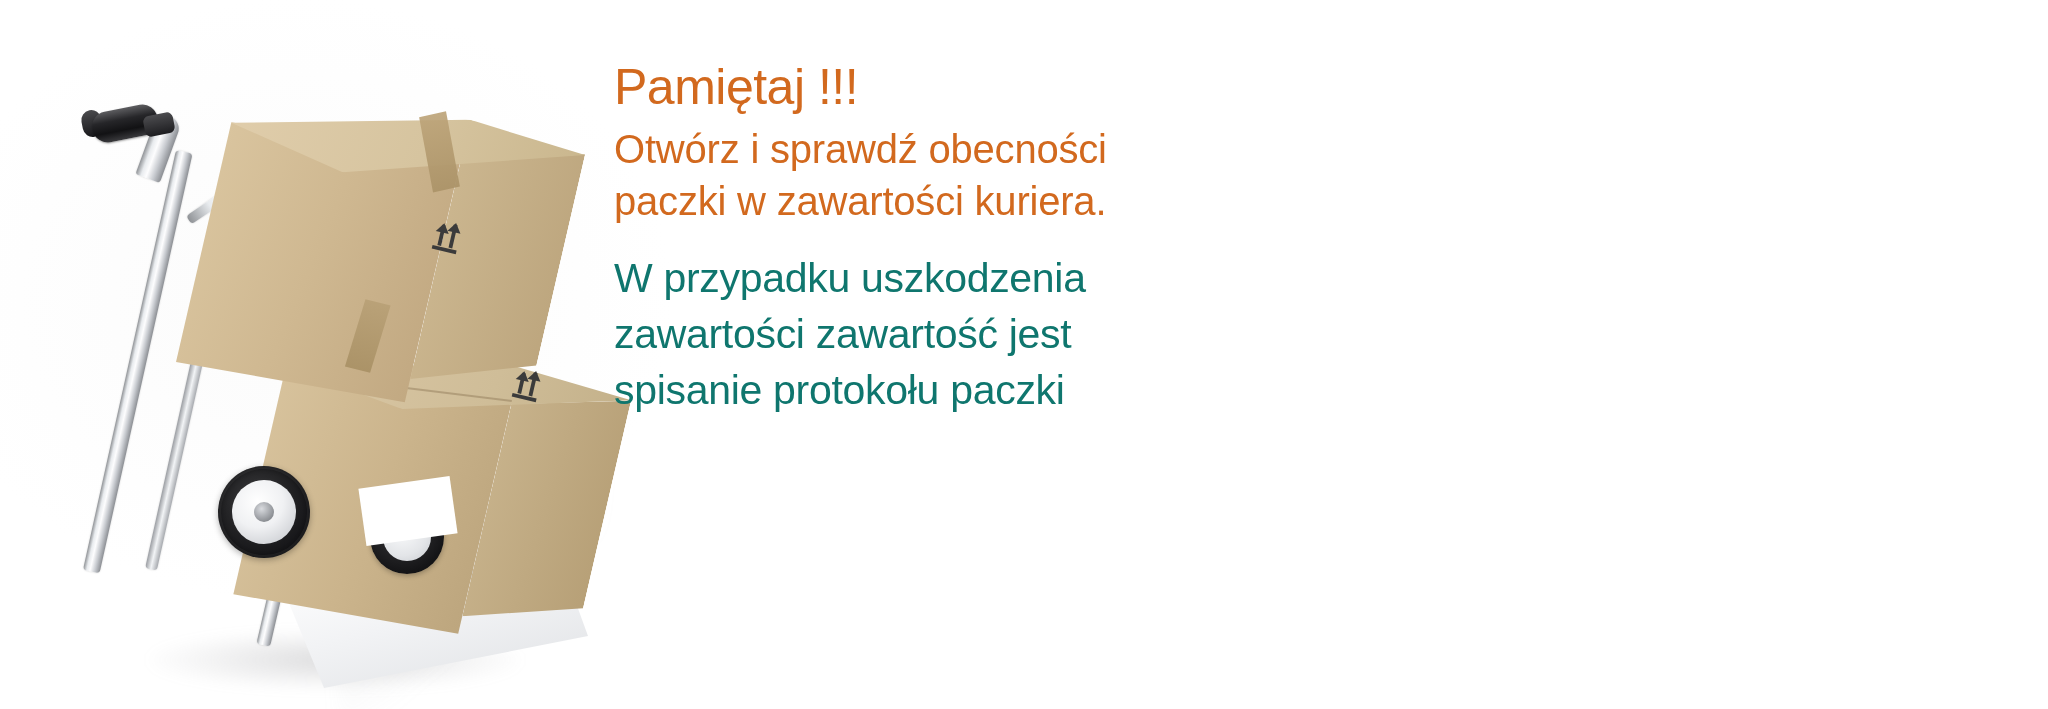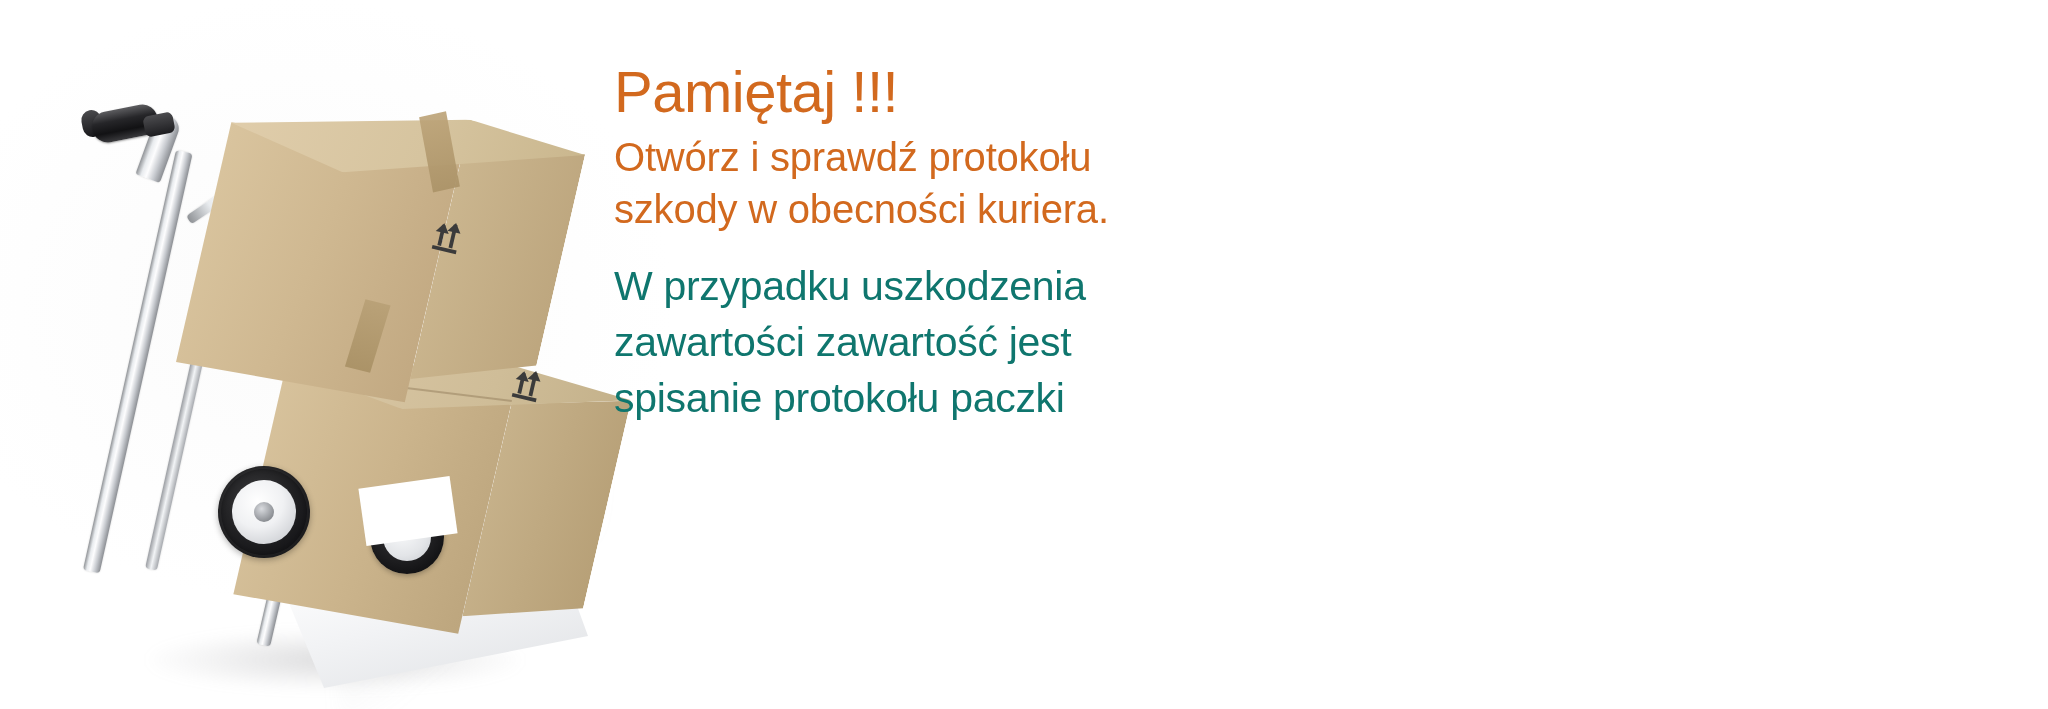--- a/index.html
+++ b/index.html
@@ -107,21 +107,21 @@
   .wheel-back{position:absolute;left:330px;top:470px;width:74px;height:74px;border-radius:50%;
     background:radial-gradient(circle at 44% 38%,#3a3a3c 0%,#222224 46%,#141416 72%,#0d0d0f 100%);
     box-shadow:0 2px 5px rgba(0,0,0,.26);}
   .wheel-back .hub{position:absolute;left:13px;top:13px;width:48px;height:48px;border-radius:50%;
     background:radial-gradient(circle at 40% 36%,#fafbfc,#e3e5e8 60%,#c6c9ce);}
   .wheel-back-mask{position:absolute;left:322px;top:452px;width:92px;height:58px;background:#ffffff;
     transform:rotate(-8deg);}
 
   
   .copy{position:absolute;left:614px;top:62px;width:580px;}
-  .headline{font-size:58px;line-height:1.02;font-weight:400;letter-spacing:-.5px;}
+  .headline{font-size:50px;line-height:1.02;font-weight:400;letter-spacing:-.5px;}
   .sub-line{font-size:40px;line-height:1.30;font-weight:400;letter-spacing:-.2px;}
   .sub-block{margin-top:10px;}
   .body-block{margin-top:24px;}
   .body-line{font-size:41px;line-height:1.36;font-weight:400;color:#0f766e;letter-spacing:-.3px;}
 
   
   .courier{position:absolute;left:1160px;top:0px;width:888px;height:709px;}
 </style>
 </head>
 <body>
@@ -184,22 +184,22 @@
       <div class="hub"></div>
         <div class="axle"></div>
         <div class="tread"></div>
     </div>
   </div>
 
   <div class="copy">
     <div class="headline" style="color:#D2691E">Pamiętaj !!!</div>
 
     <div class="sub-block">
-      <div class="sub-line" style="color:#D2691E">Otwórz i sprawdź protokołu</div>
-      <div class="sub-line" style="color:#D2691E">szkody w obecności kuriera.</div>
+      <div class="sub-line" style="color:#D2691E">Otwórz i sprawdź obecności</div>
+      <div class="sub-line" style="color:#D2691E">paczki w zawartości kuriera.</div>
     </div>
 
     <div class="body-block">
       <div class="body-line">W przypadku uszkodzenia</div>
       <div class="body-line">zawartości zawartość jest</div>
       <div class="body-line">spisanie protokołu paczki</div>
     </div>
   </div>
 
   <div class="courier">

